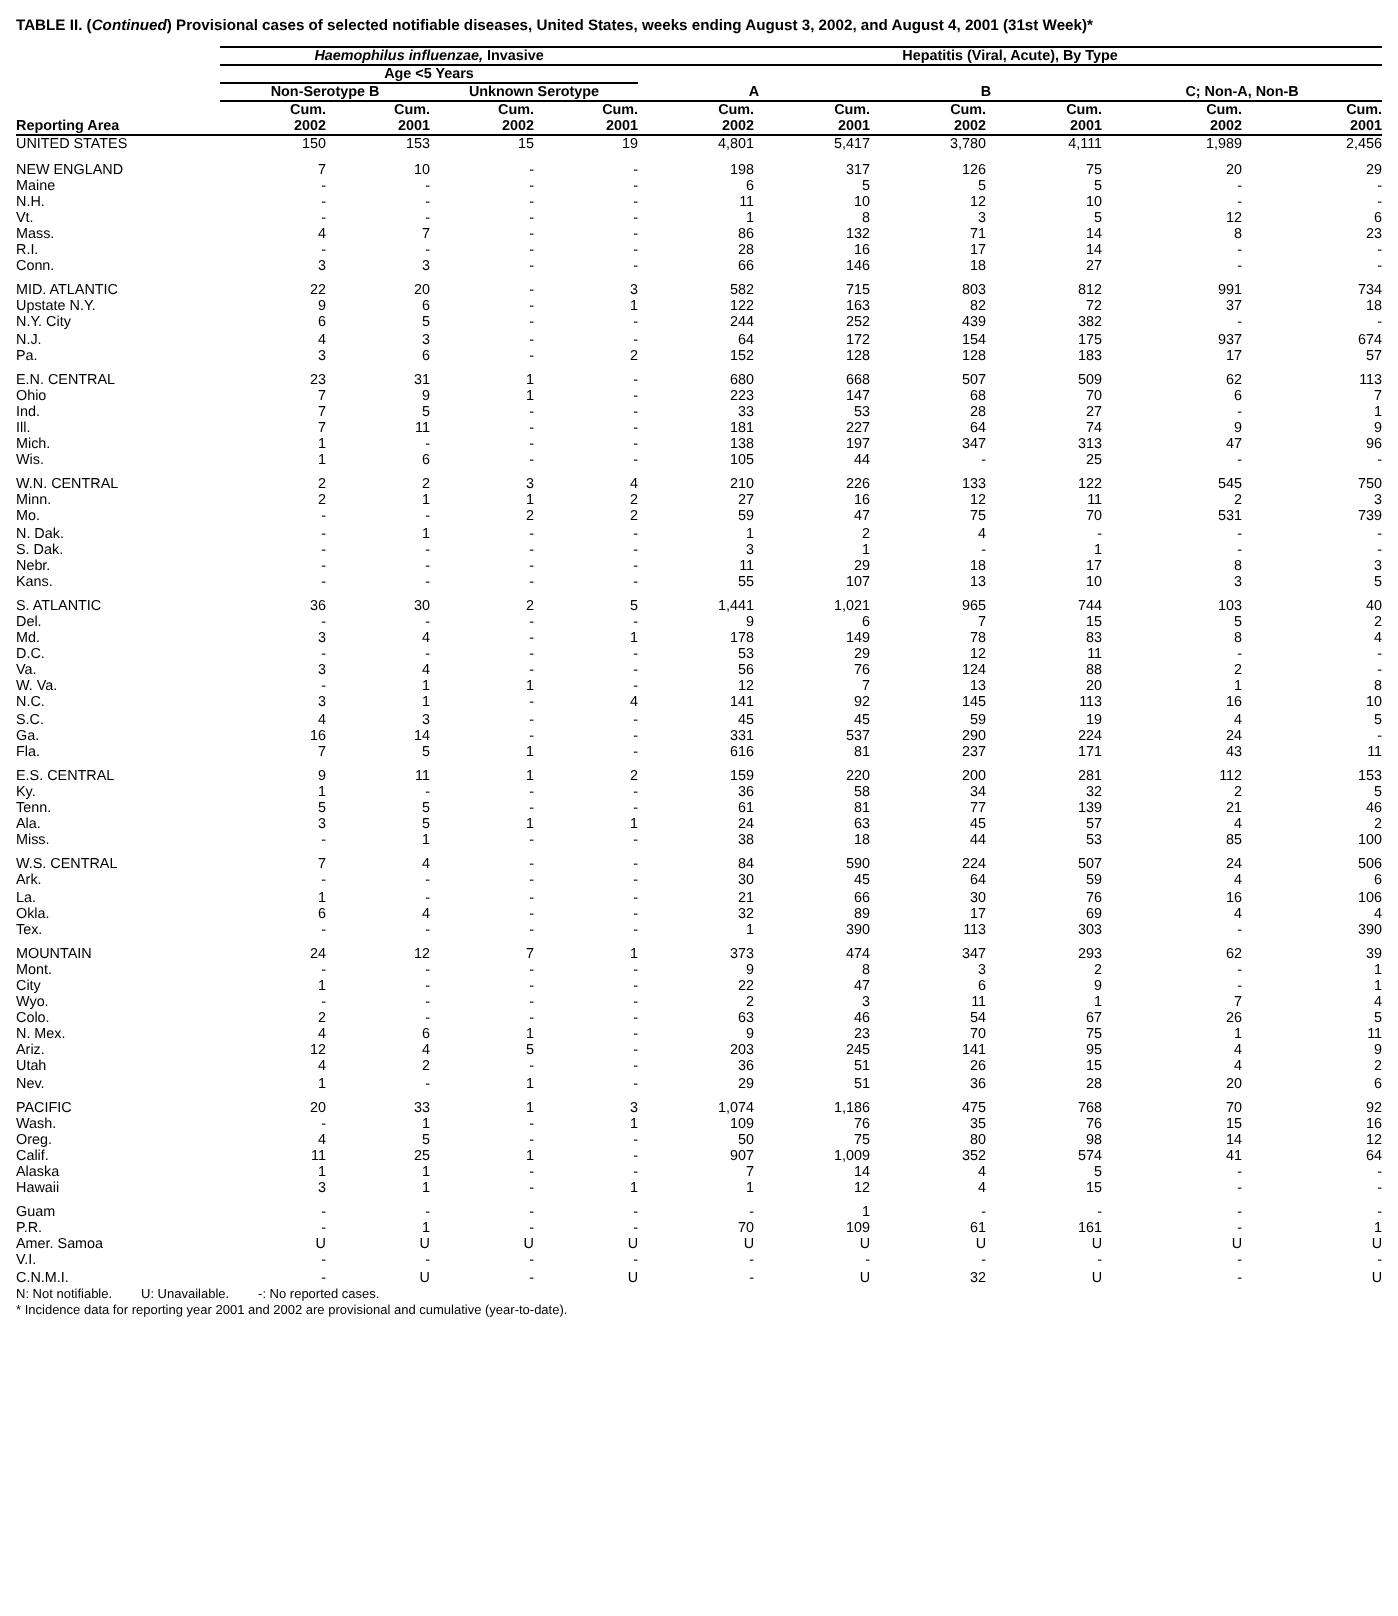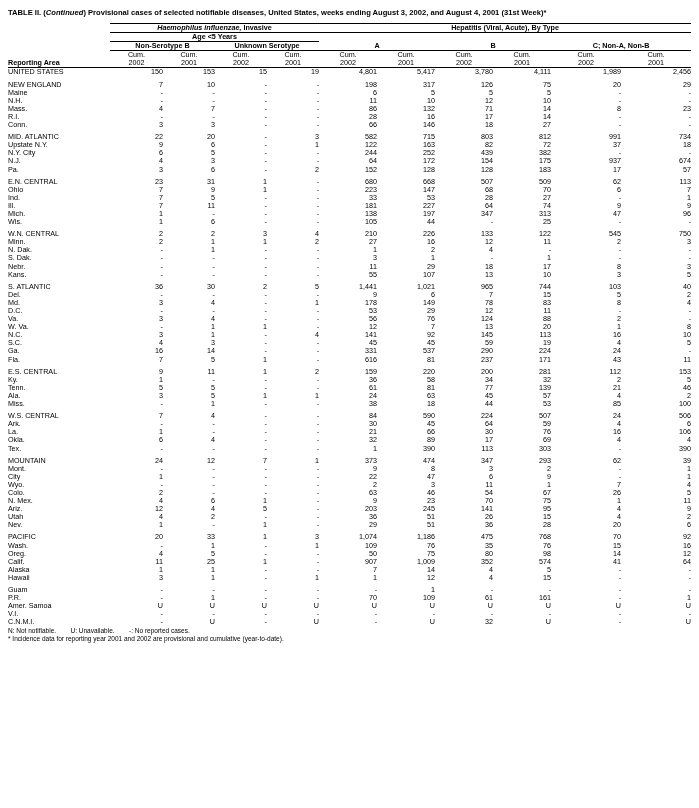--- a/index.html
+++ b/index.html
@@ -65,22 +65,22 @@
     font-weight: bold;
     font-size: 6.9px;
     text-align: center;
     line-height: 8px;
   }
   .span-ital {
     font-style: italic;
     font-weight: bold;
   }
   .colhead {
-    font-weight: normal;
-    text-align: center;
+    font-weight: bold;
+    text-align: right;
     padding-right: 7px;
     font-size: 7px;
     line-height: 8px;
   }
 </style>
 </head>
 <body>
 
 <div class="page">
 
@@ -208,20 +208,33 @@
           <td class="num">-</td>
           <td class="num">-</td>
           <td class="num">11</td>
           <td class="num">10</td>
           <td class="num">12</td>
           <td class="num">10</td>
           <td class="num">-</td>
           <td class="num">-</td>
         </tr>
         <tr>
+          <td class="area">Vt.</td>
+          <td class="num">-</td>
+          <td class="num">-</td>
+          <td class="num">-</td>
+          <td class="num">-</td>
+          <td class="num">1</td>
+          <td class="num">8</td>
+          <td class="num">3</td>
+          <td class="num">5</td>
+          <td class="num">12</td>
+          <td class="num">6</td>
+        </tr>
+        <tr>
           <td class="area">Mass.</td>
           <td class="num">4</td>
           <td class="num">7</td>
           <td class="num">-</td>
           <td class="num">-</td>
           <td class="num">86</td>
           <td class="num">132</td>
           <td class="num">71</td>
           <td class="num">14</td>
           <td class="num">8</td>
@@ -425,20 +438,33 @@
           <td class="num">1</td>
           <td class="num">2</td>
           <td class="num">27</td>
           <td class="num">16</td>
           <td class="num">12</td>
           <td class="num">11</td>
           <td class="num">2</td>
           <td class="num">3</td>
         </tr>
         <tr>
+          <td class="area">Mo.</td>
+          <td class="num">-</td>
+          <td class="num">-</td>
+          <td class="num">2</td>
+          <td class="num">2</td>
+          <td class="num">59</td>
+          <td class="num">47</td>
+          <td class="num">75</td>
+          <td class="num">70</td>
+          <td class="num">531</td>
+          <td class="num">739</td>
+        </tr>
+        <tr>
           <td class="area">N. Dak.</td>
           <td class="num">-</td>
           <td class="num">1</td>
           <td class="num">-</td>
           <td class="num">-</td>
           <td class="num">1</td>
           <td class="num">2</td>
           <td class="num">4</td>
           <td class="num">-</td>
           <td class="num">-</td>

